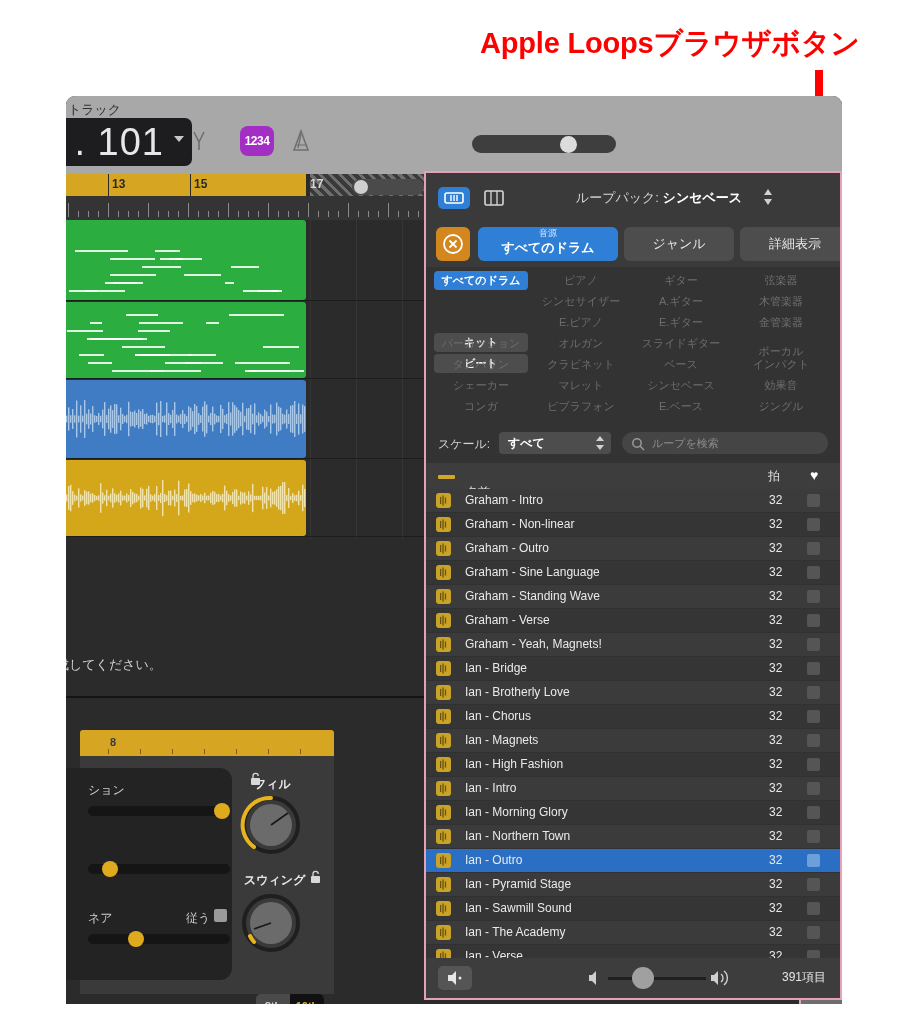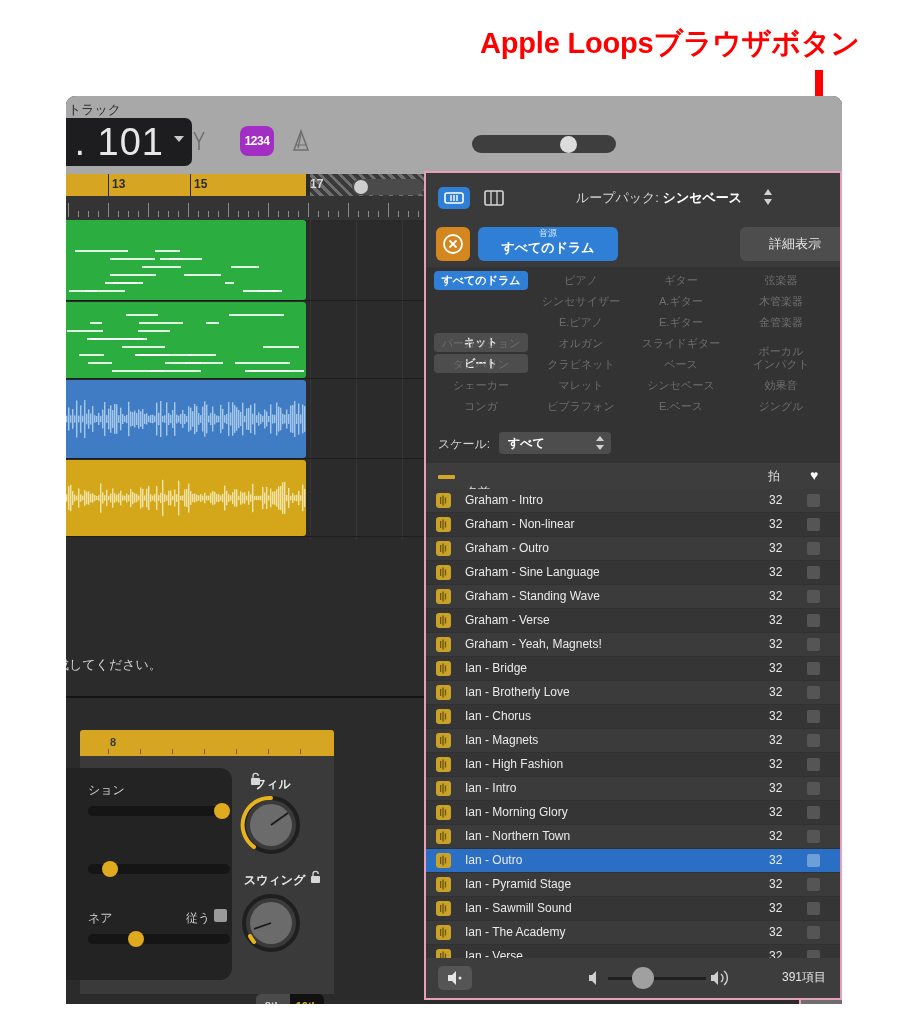--- a/index.html
+++ b/index.html
@@ -1188,20 +1188,21 @@
           <svg width="34" height="34" viewBox="0 0 34 34">
             <circle cx="17" cy="17" r="9" fill="none" stroke="#fff" stroke-width="1.8"></circle>
             <line x1="13.5" y1="13.5" x2="20.5" y2="20.5" stroke="#fff" stroke-width="1.8"></line>
             <line x1="20.5" y1="13.5" x2="13.5" y2="20.5" stroke="#fff" stroke-width="1.8"></line>
           </svg>
         </div>
         <div class="tab sel" style="left:52px; width:140px;">
           <div class="sub">音源</div>
           <div class="main">すべてのドラム</div>
         </div>
+        <div class="tab plain" style="left:198px; width:110px;">ジャンル</div>
         <div class="tab plain" style="left:314px; width:110px;">詳細表示</div>
         <div class="heart-tab">♥</div>
       </div>
 
       <div class="grid" id="catgrid">
           <div class="cell sel" style="left: 0px; top: 0px; width: 94px;">すべてのドラム</div>
           <div class="cell on" style="left: 0px; top: 21px; width: 94px;">キット</div>
           <div class="cell on" style="left: 0px; top: 42px; width: 94px;">ビート</div>
           <div class="cell" style="left: 0px; top: 63px; width: 94px;">パーカッション</div>
           <div class="cell" style="left: 0px; top: 84px; width: 94px;">タンバリン</div>
@@ -1232,20 +1233,27 @@
 
       <div class="scale-row">
         <div class="scale-label">スケール:</div>
         <div class="scale-sel">
           <span>すべて</span>
           <svg style="position:absolute;right:6px;top:3px;" width="10" height="16" viewBox="0 0 10 16">
             <polygon points="5,1 9,6 1,6" fill="#d0d0d0"></polygon>
             <polygon points="5,15 9,10 1,10" fill="#d0d0d0"></polygon>
           </svg>
         </div>
+        <div class="search-box">
+          <svg style="position:absolute;left:9px;top:5px;" width="14" height="14" viewBox="0 0 14 14">
+            <circle cx="6" cy="6" r="4.2" fill="none" stroke="#9a9a9a" stroke-width="1.5"></circle>
+            <line x1="9" y1="9" x2="13" y2="13" stroke="#9a9a9a" stroke-width="1.5"></line>
+          </svg>
+          <span class="search-ph">ループを検索</span>
+        </div>
       </div>
 
       <div class="list-head">
         <div class="lh-dash"></div>
         <div class="lh-name">名前</div>
         <div class="lh-beats">拍</div>
         <div class="lh-heart">♥</div>
       </div>
 
       <div class="list" id="looplist">

